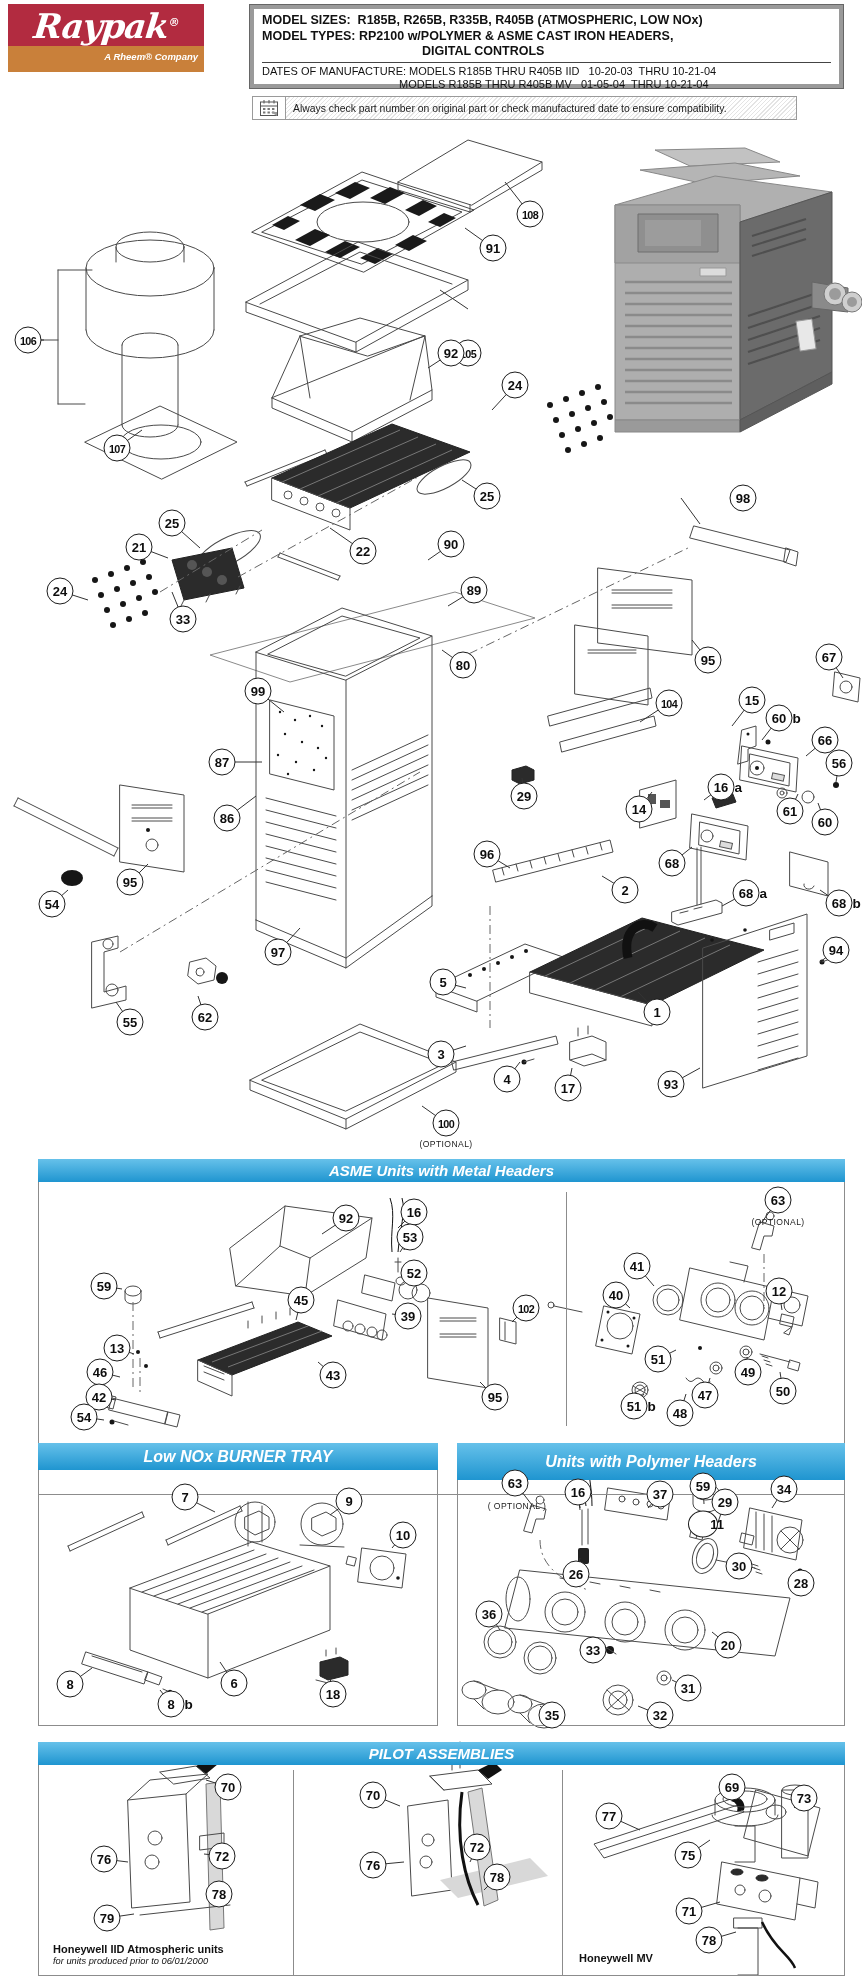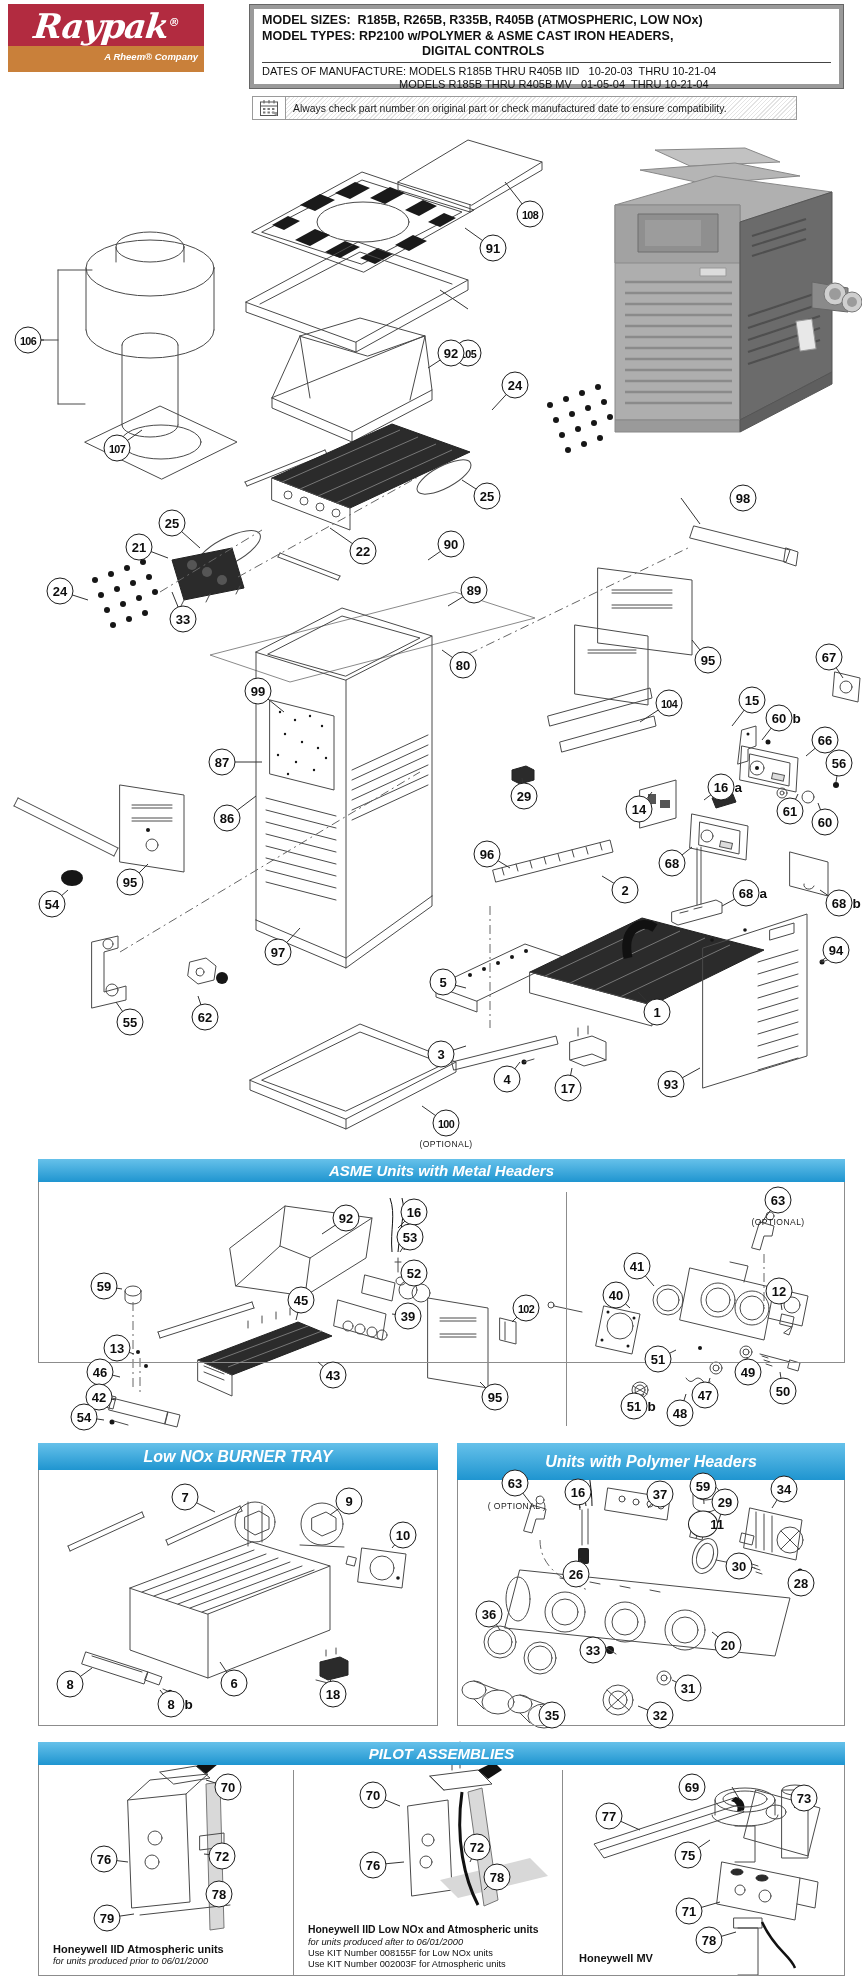--- a/index.html
+++ b/index.html
@@ -664,21 +664,21 @@
       <line x1="477" y1="1847" x2="470" y2="1862" stroke="#333" stroke-width="1"></line>
       <line x1="497" y1="1877" x2="484" y2="1890" stroke="#333" stroke-width="1"></line>
       <line x1="732" y1="1787" x2="740" y2="1800" stroke="#333" stroke-width="1"></line>
       <line x1="804" y1="1798" x2="794" y2="1808" stroke="#333" stroke-width="1"></line>
       <line x1="609" y1="1816" x2="640" y2="1830" stroke="#333" stroke-width="1"></line>
       <line x1="688" y1="1855" x2="710" y2="1840" stroke="#333" stroke-width="1"></line>
       <line x1="689" y1="1911" x2="720" y2="1902" stroke="#333" stroke-width="1"></line>
       <line x1="709" y1="1940" x2="736" y2="1932" stroke="#333" stroke-width="1"></line>
     </svg>
 
-  <div class="panel" style="left:38px;top:1159px;width:807px;height:204px;">
+  <div class="panel" style="left:38px;top:1159px;width:807px;height:336px;">
     <div class="banner" style="height:23px;font-size:15px;">
       <span>ASME Units with Metal Headers</span>
     </div>
   </div>
   <div class="divider-v" style="left:566px;top:1192px;height:234px;"></div>
 
   <div class="panel" style="left:38px;top:1443px;width:400px;height:283px;">
     <div class="banner" style="height:27px;font-size:16px;">
       <span>Low NOx BURNER TRAY</span>
     </div>
@@ -695,26 +695,20 @@
       <span>PILOT ASSEMBLIES</span>
     </div>
   </div>
   <div class="divider-v" style="left:293px;top:1770px;height:206px;"></div>
   <div class="divider-v" style="left:562px;top:1770px;height:206px;"></div>
 
   <div class="caption" style="left:53px;top:1943px;">
     <div class="cap-main">Honeywell IID Atmospheric units</div>
     <div class="cap-it">for units produced prior to 06/01/2000</div>
   </div>
-  <div class="caption" style="left:308px;top:1924px;">
-    <div class="cap-main" style="font-size:10.4px;">Honeywell IID Low NOx and Atmospheric units</div>
-    <div class="cap-it">for units produced after to 06/01/2000</div>
-    <div class="cap-sm">Use KIT Number 008155F for Low NOx units</div>
-    <div class="cap-sm">Use KIT Number 002003F for Atmospheric units</div>
-  </div>
   <div class="caption" style="left:579px;top:1952px;">
     <div class="cap-main">Honeywell MV</div>
   </div>
 
   <div id="callouts">
       <div class="callout c3" style="left: 28px; top: 340px;">
         <span>106</span>
       </div>
       <div class="callout c3" style="left: 530px; top: 214px;">
         <span>108</span>
@@ -1030,21 +1024,21 @@
       </div>
       <div class="callout" style="left: 373px; top: 1865px;">
         <span>76</span>
       </div>
       <div class="callout" style="left: 477px; top: 1847px;">
         <span>72</span>
       </div>
       <div class="callout" style="left: 497px; top: 1877px;">
         <span>78</span>
       </div>
-      <div class="callout" style="left: 692px; top: 1787px;">
+      <div class="callout" style="left: 732px; top: 1787px;">
         <span>69</span>
       </div>
       <div class="callout" style="left: 804px; top: 1798px;">
         <span>73</span>
       </div>
       <div class="callout" style="left: 609px; top: 1816px;">
         <span>77</span>
       </div>
       <div class="callout" style="left: 688px; top: 1855px;">
         <span>75</span>

